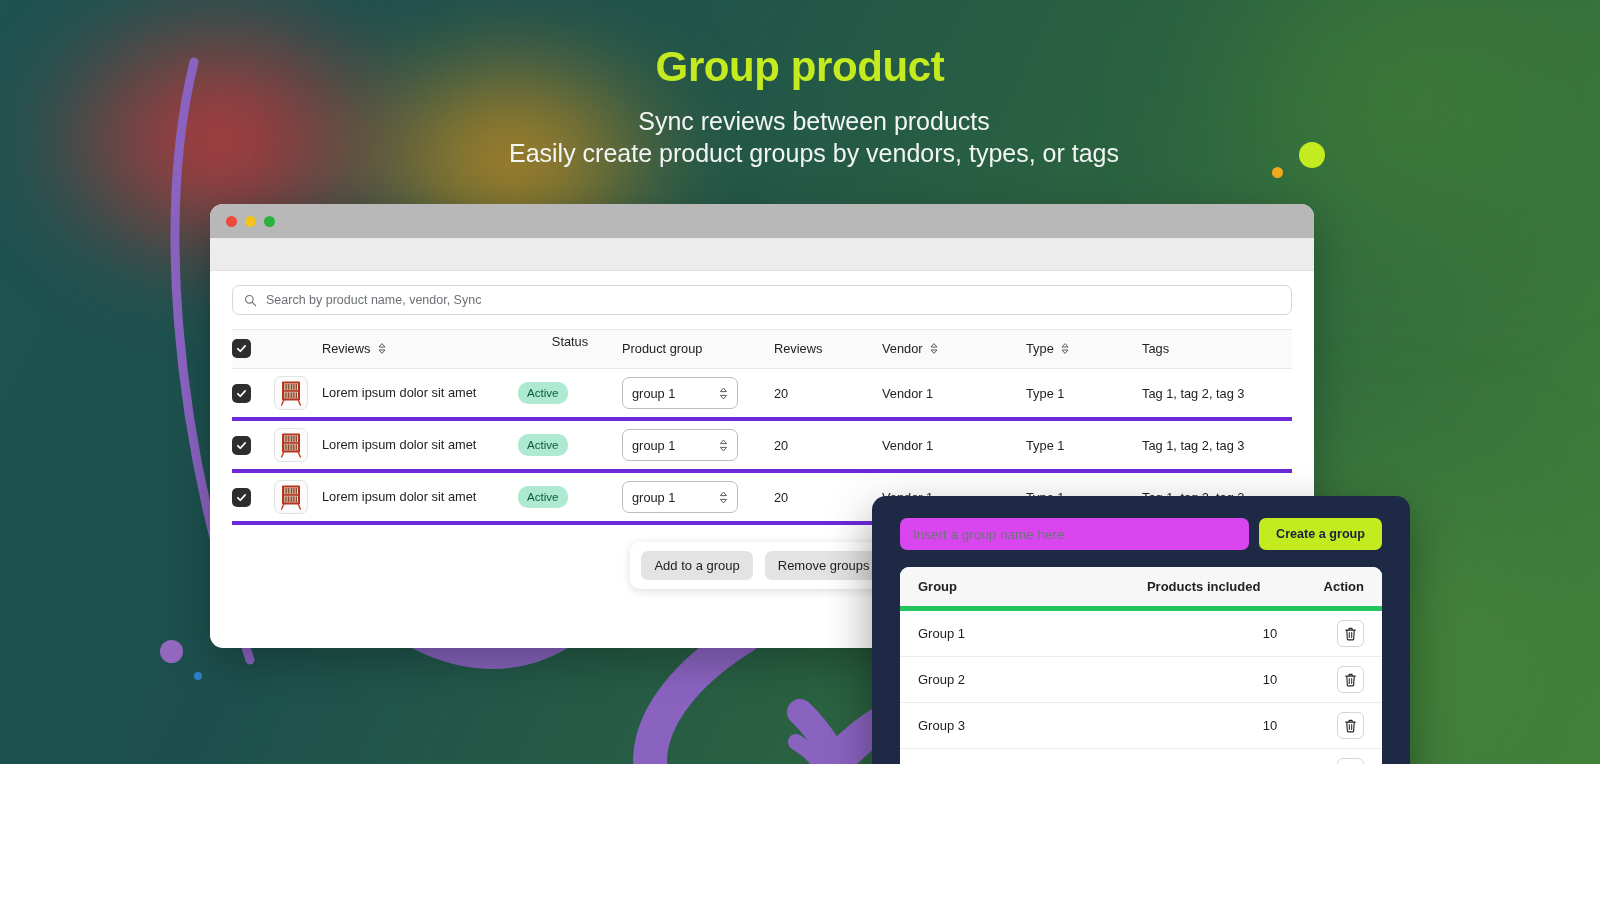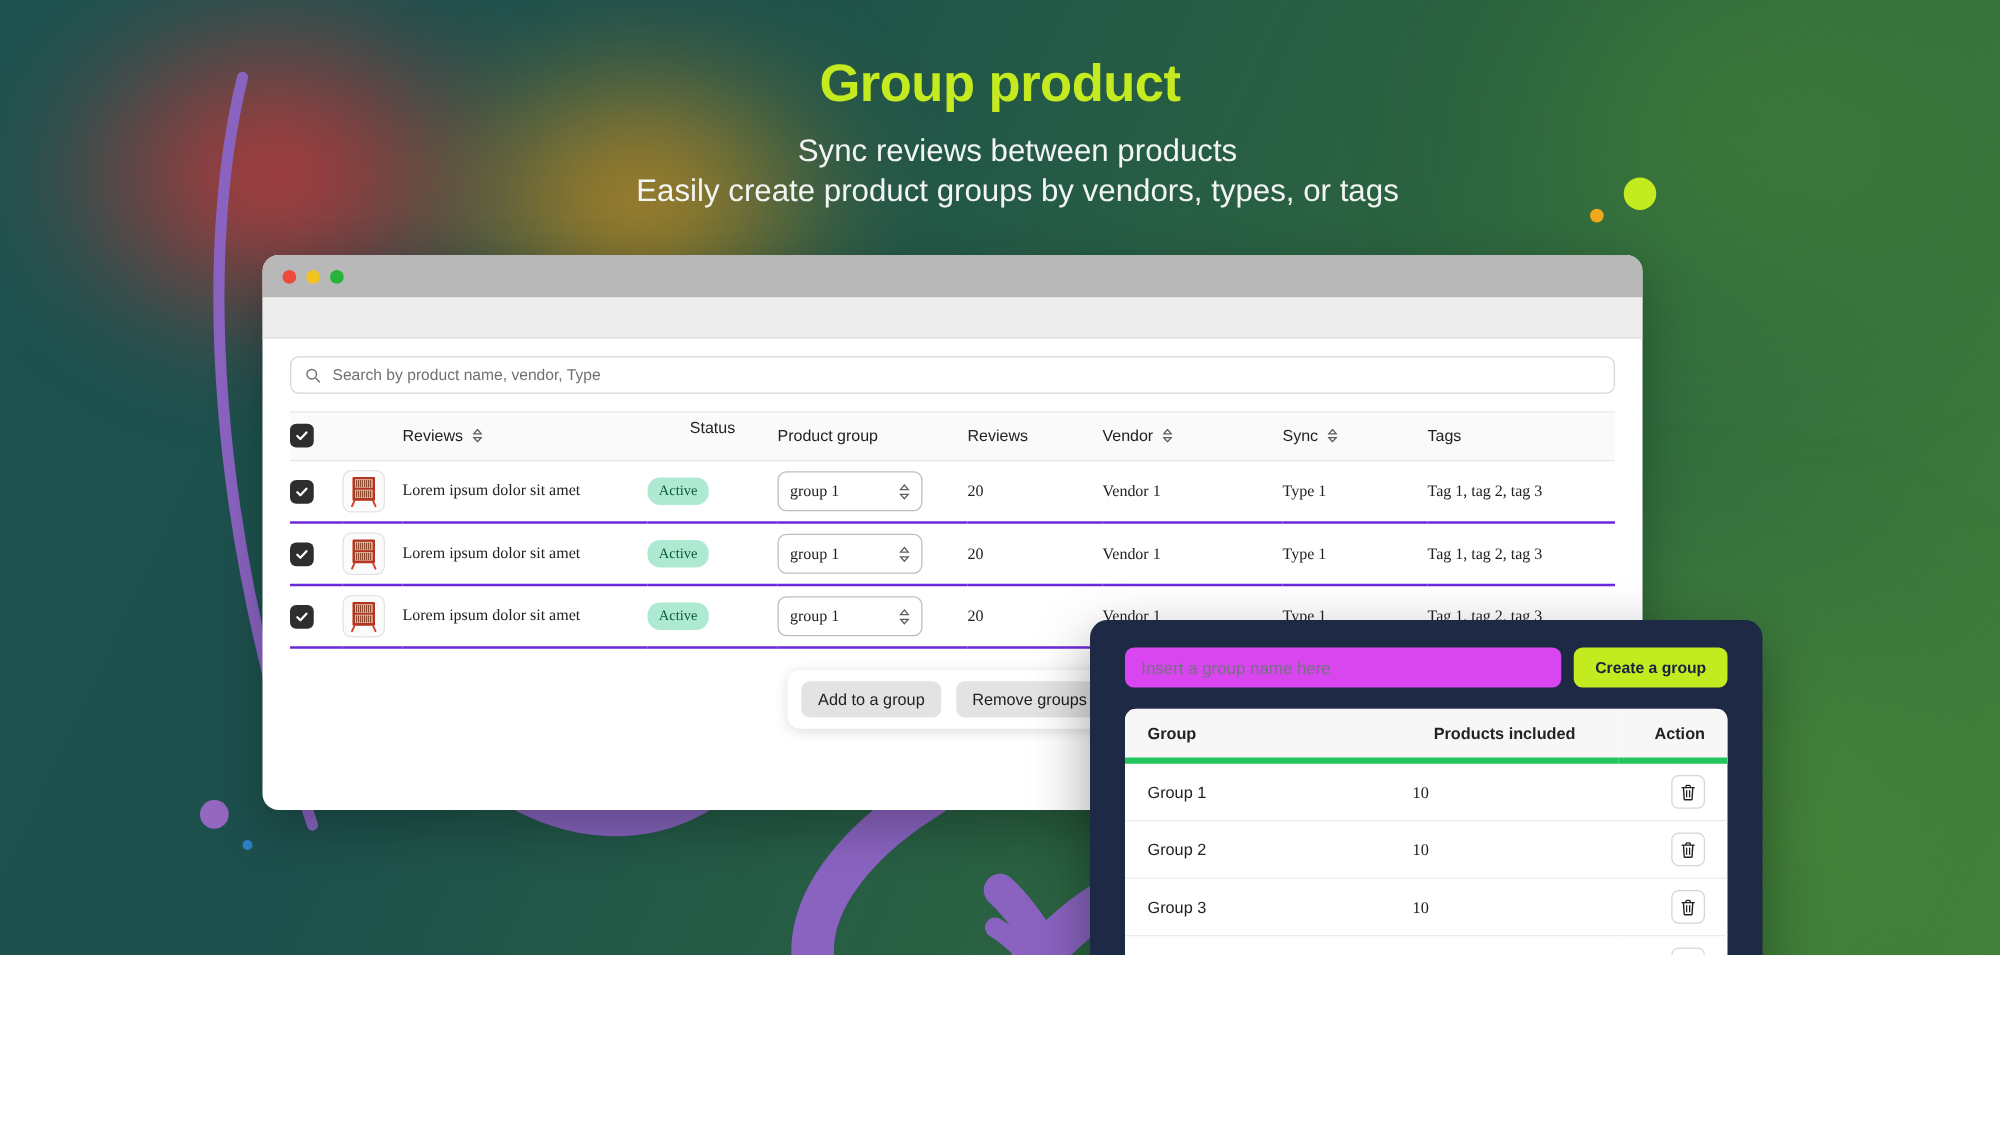--- a/index.html
+++ b/index.html
@@ -156,23 +156,22 @@
     border-bottom: 1px solid #e6e7e8;
     background: #fafafa;
     vertical-align: middle;
     white-space: nowrap;
   }
   table.ptable thead th.c-status { text-align: center; vertical-align: top; padding-top: 4px; }
   table.ptable tbody td {
     font-size: 12.8px;
     color: #202223;
     padding: 7px 0;
-    border-bottom: 2px solid #6d28d9;
+    border-bottom: 4px solid #6d28d9;
     vertical-align: middle;
-    font-family: Liberation Serif, serif;
   }
 
   .col-check { width: 42px; }
   .col-thumb { width: 48px; }
   .col-prod  { width: 196px; }
   .col-stat  { width: 104px; }
   .col-group { width: 152px; }
   .col-rev   { width: 108px; }
   .col-vend  { width: 144px; }
   .col-type  { width: 116px; }
@@ -313,21 +312,21 @@
   table.gtable thead th.center { text-align: center; }
   table.gtable thead th.right  { text-align: right; }
   table.gtable tbody td {
     font-size: 13px;
     color: #202223;
     padding: 9px 18px;
     border-bottom: 1px solid #ececec;
     vertical-align: middle;
   }
   table.gtable tbody tr:last-child td { border-bottom: none; }
-  table.gtable tbody td.center { text-align: left; font-family: Liberation Serif, serif; }
+  table.gtable tbody td.center { text-align: right; }
   table.gtable tbody td.right  { text-align: right; }
 
   .gc-name   { width: 44%; }
   .gc-count  { width: 38%; }
   .gc-action { width: 18%; }
 
   .trash-btn {
     display: inline-flex;
     align-items: center;
     justify-content: center;
@@ -380,21 +379,21 @@
 
     <div class="tabstrip"></div>
 
     <div class="content">
 
       <div class="searchbar">
         <svg class="mag" width="13" height="13" viewBox="0 0 16 16">
           <circle cx="6.6" cy="6.6" r="4.7" fill="none" stroke="#6d7175" stroke-width="1.4"></circle>
           <line x1="10.2" y1="10.2" x2="14.3" y2="14.3" stroke="#6d7175" stroke-width="1.4" stroke-linecap="round"></line>
         </svg>
-        <span class="ph">Search by product name, vendor, Type</span>
+        <span class="ph">Search by product name, vendor, Sync</span>
       </div>
 
       <table class="ptable">
         <colgroup>
           <col class="col-check">
             <col class="col-thumb">
             <col class="col-prod">
             <col class="col-stat">
           <col class="col-group">
             <col class="col-rev">
@@ -429,21 +428,21 @@
               <span>Reviews</span>
             </th>
             <th>
               <span>Vendor</span>
               <svg class="sortico" width="8" height="11" viewBox="0 0 8 11">
                 <path d="M4 0.6 L7 4 H1 Z" fill="none" stroke="#5c5f62" stroke-width="1"></path>
                 <path d="M4 10.4 L7 7 H1 Z" fill="none" stroke="#5c5f62" stroke-width="1"></path>
               </svg>
             </th>
             <th>
-              <span>Sync</span>
+              <span>Type</span>
               <svg class="sortico" width="8" height="11" viewBox="0 0 8 11">
                 <path d="M4 0.6 L7 4 H1 Z" fill="none" stroke="#5c5f62" stroke-width="1"></path>
                 <path d="M4 10.4 L7 7 H1 Z" fill="none" stroke="#5c5f62" stroke-width="1"></path>
               </svg>
             </th>
             <th>
               <span>Tags</span>
             </th>
           </tr>
         </thead>

